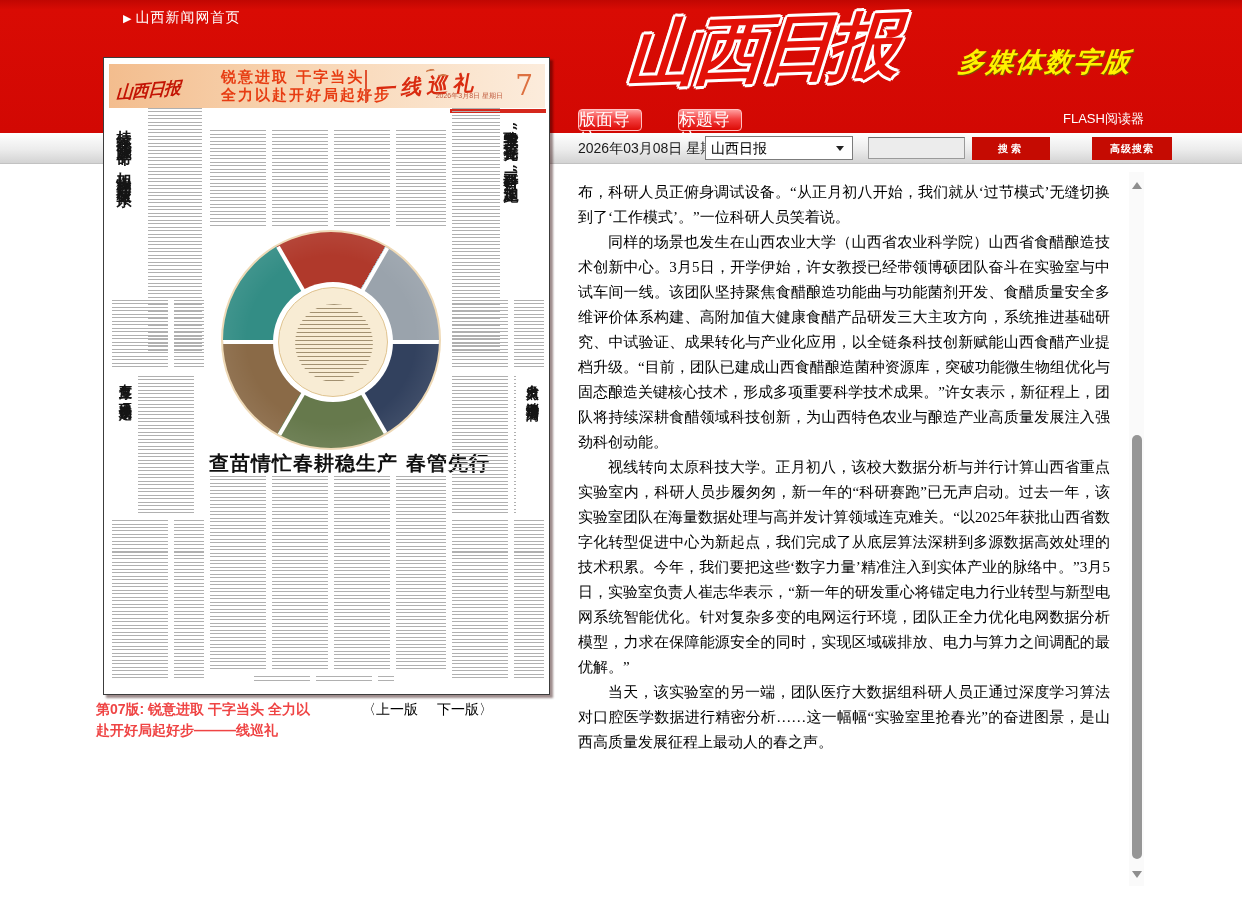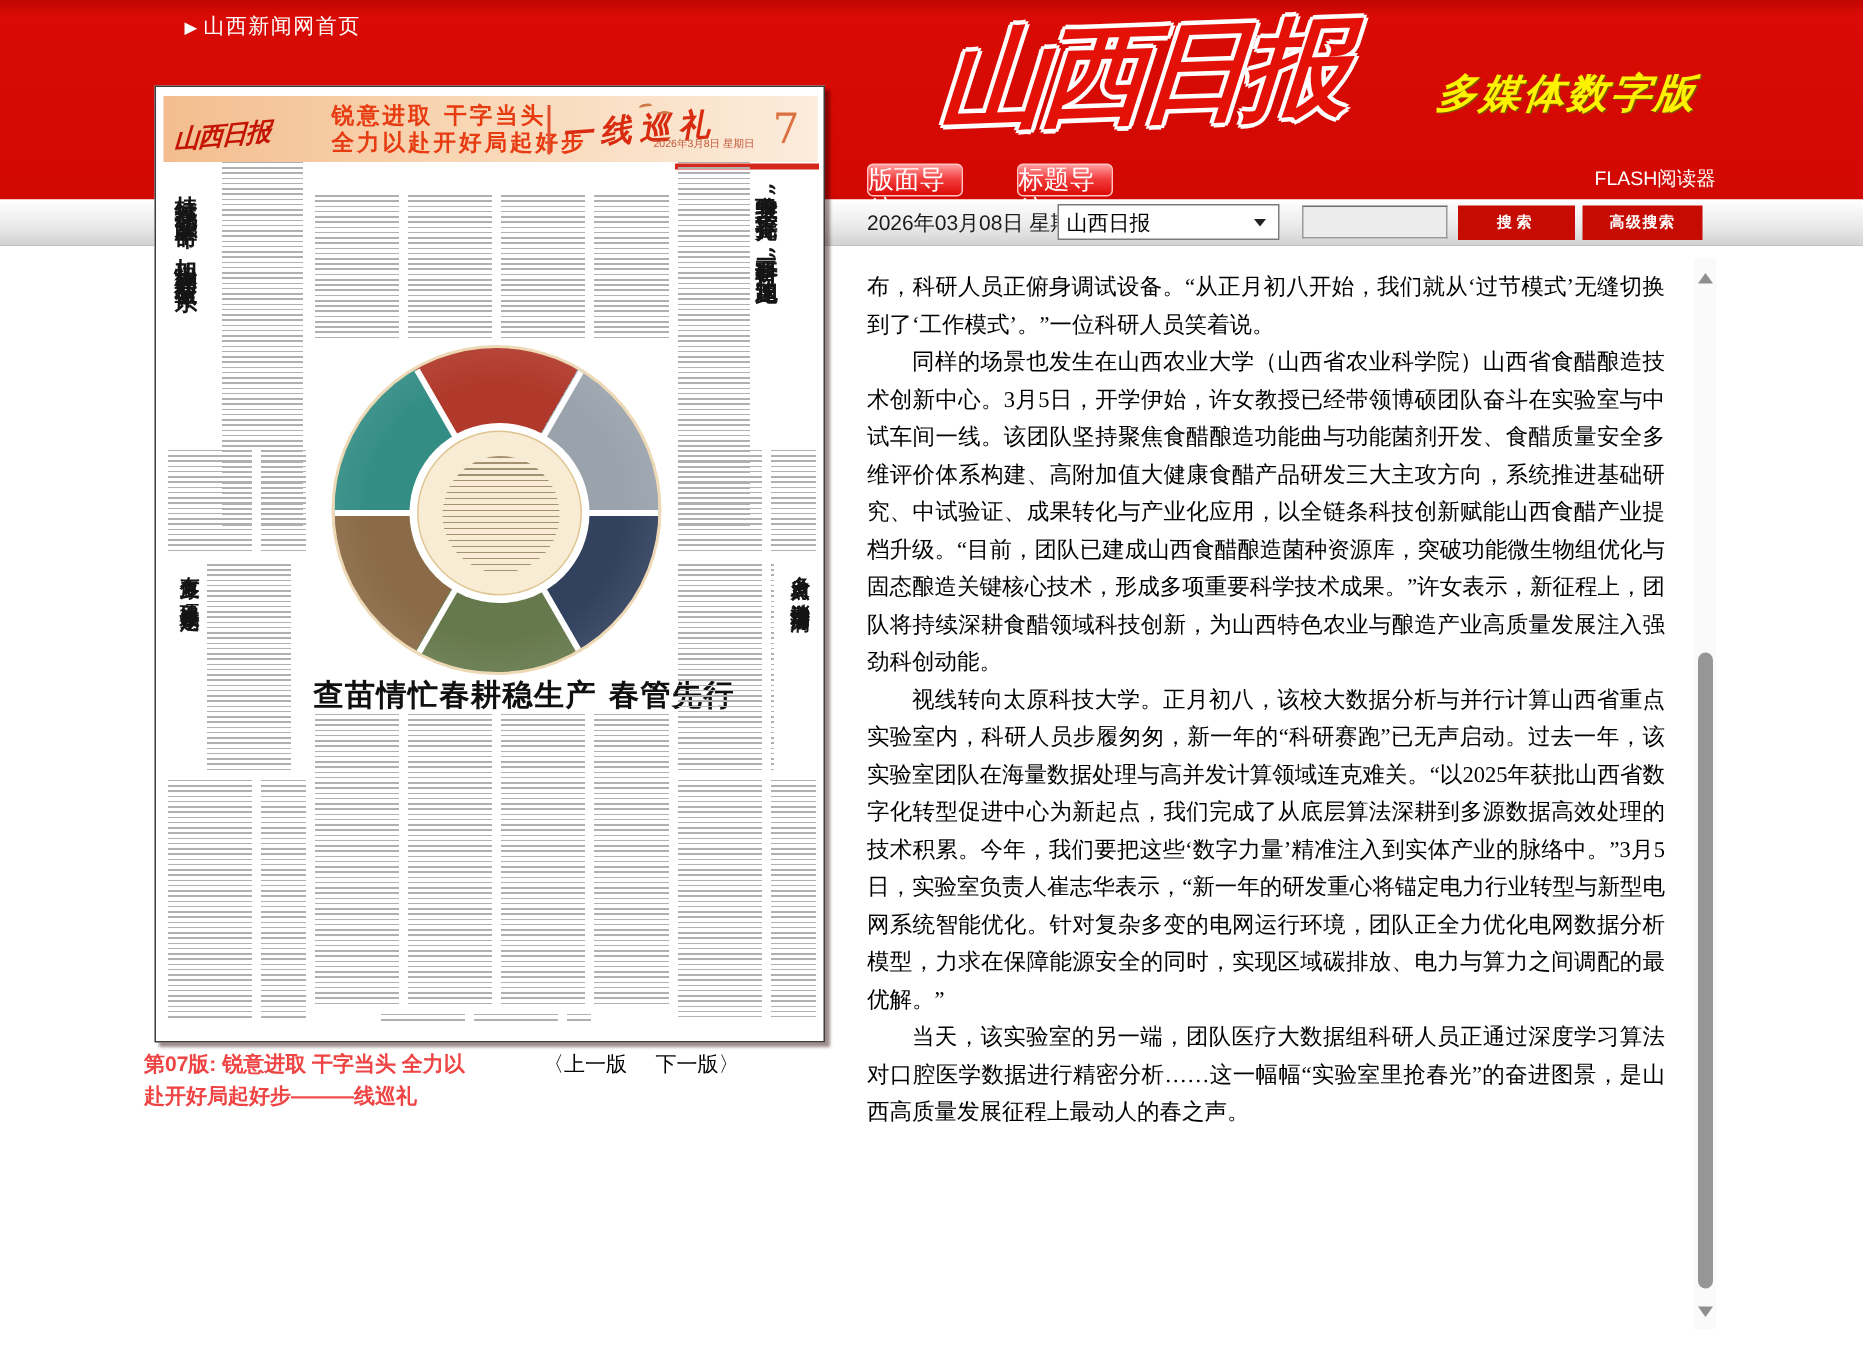--- a/index.html
+++ b/index.html
@@ -140,21 +140,21 @@
 </div>
 
 <div class="toolbar">
   <div class="tb-date">2026年03月08日 星期日</div>
   <div class="tb-select">
     <span>山西日报</span>
     <span class="caret"></span>
   </div>
   <input class="tb-input" value="" style="">
   <div class="tb-btn" style="left:972px;width:78px;">搜索</div>
-  <div class="tb-btn" style="left:1055px;width:80px;letter-spacing:1px;text-align:center;">高级搜索</div>
+  <div class="tb-btn" style="left:1092px;width:80px;letter-spacing:1px;text-align:center;">高级搜索</div>
 </div>
 
 <div class="thumb">
   <div class="t-banner">
     <div class="t-logo">山西日报</div>
     <div class="t-title">
       <div>锐意进取 干字当头</div>
       <div>全力以赴开好局起好步</div>
     </div>
     <div class="t-div"></div>

